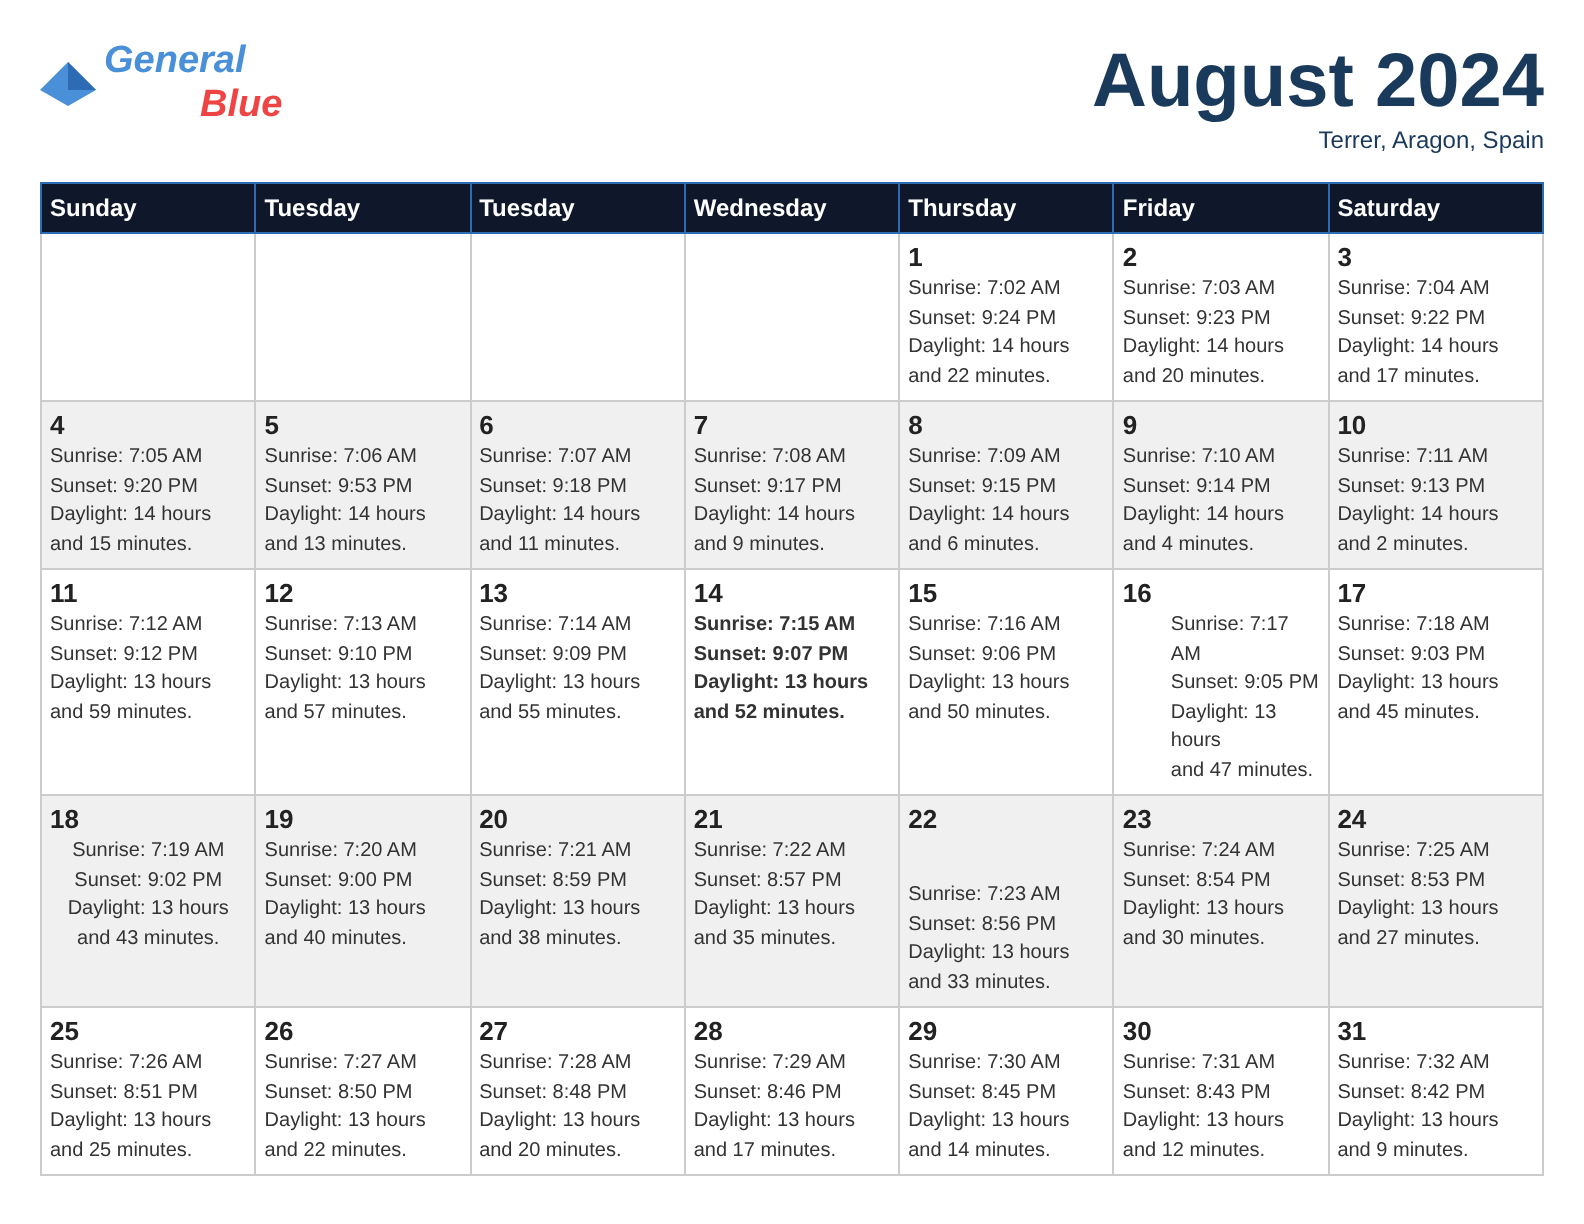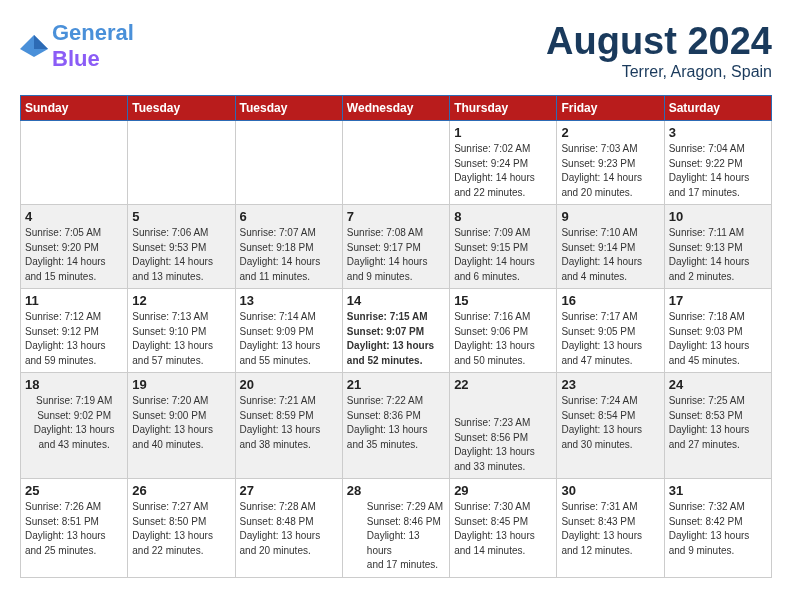--- a/index.html
+++ b/index.html
@@ -18,50 +18,51 @@
       justify-content: space-between;
       align-items: flex-start;
       margin-bottom: 14px;
     }
     .logo {
       display: flex;
       align-items: center;
       gap: 4px;
     }
     .logo-text {
-      font-size: 22px;
+      font-size: 19px;
       font-weight: bold;
       color: #1a3a5c;
+      font-style: italic;
     }
     .logo-text span {
       color: #4a90d9;
     }
     .logo-icon {
       width: 28px;
       height: 22px;
     }
     .title-block {
       text-align: right;
     }
     .title-block .month-year {
       font-size: 38px;
       color: #1a3a5c;
       font-weight: bold;
     }
     .title-block .location {
-      font-size: 16px;
+      font-size: 12px;
       color: #1a3a5c;
     }
     .calendar {
       width: 100%;
       border-collapse: collapse;
       font-size: 10.5px;
     }
     .calendar th {
-      background: #b91c1c;
+      background: #0f172a;
       color: #fff;
       padding: 5px 4px;
       text-align: left;
       font-size: 12px;
       font-weight: bold;
       border: 1px solid #2d6bb5;
     }
     .calendar td {
       border: 1px solid #ccc;
       vertical-align: top;
@@ -96,21 +97,21 @@
     <div class="logo">
       <svg class="logo-icon" viewBox="0 0 28 22" fill="none" xmlns="http://www.w3.org/2000/svg">
         <polygon points="14,0 28,14 14,22 0,14" fill="#4a90d9"></polygon>
         <polygon points="14,0 28,14 14,14" fill="#2d6bb5"></polygon>
       </svg>
       <div>
         <div class="logo-text">
           <span>General</span>
         </div>
         <div class="logo-text">
-          <span style="color:#8b5cf6;">Blue</span>
+          <span style="color:#ef4444;margin-left:48px;">Blue</span>
         </div>
       </div>
     </div>
     <div class="title-block">
       <div class="month-year">August 2024</div>
       <div class="location">Terrer, Aragon, Spain</div>
     </div>
   </div>
 
   <table class="calendar">
@@ -235,21 +236,21 @@
           </td>
           <td>
             <div class="day-num">15</div>
             <div class="day-info" style="white-space: pre-line;">Sunrise: 7:16 AM
 Sunset: 9:06 PM
 Daylight: 13 hours
 and 50 minutes.</div>
           </td>
           <td>
             <div class="day-num">16</div>
-            <div class="day-info" style="white-space: pre-line;">Sunrise: 7:17 AM
+            <div class="day-info" style="white-space: pre-line; margin-left: 24px;">Sunrise: 7:17 AM
 Sunset: 9:05 PM
 Daylight: 13 hours
 and 47 minutes.</div>
           </td>
           <td>
             <div class="day-num">17</div>
             <div class="day-info" style="white-space: pre-line;">Sunrise: 7:18 AM
 Sunset: 9:03 PM
 Daylight: 13 hours
 and 45 minutes.</div>
@@ -273,21 +274,21 @@
           <td class="alt-row">
             <div class="day-num">20</div>
             <div class="day-info" style="white-space: pre-line;">Sunrise: 7:21 AM
 Sunset: 8:59 PM
 Daylight: 13 hours
 and 38 minutes.</div>
           </td>
           <td class="alt-row">
             <div class="day-num">21</div>
             <div class="day-info" style="white-space: pre-line;">Sunrise: 7:22 AM
-Sunset: 8:36 PM
+Sunset: 8:57 PM
 Daylight: 13 hours
 and 35 minutes.</div>
           </td>
           <td class="alt-row">
             <div class="day-num">22</div>
             <div class="day-info" style="white-space: pre-line; margin-top: 24px;">Sunrise: 7:23 AM
 Sunset: 8:56 PM
 Daylight: 13 hours
 and 33 minutes.</div>
           </td>
@@ -323,21 +324,21 @@
           </td>
           <td>
             <div class="day-num">27</div>
             <div class="day-info" style="white-space: pre-line;">Sunrise: 7:28 AM
 Sunset: 8:48 PM
 Daylight: 13 hours
 and 20 minutes.</div>
           </td>
           <td>
             <div class="day-num">28</div>
-            <div class="day-info" style="white-space: pre-line; margin-left: 20px;">Sunrise: 7:29 AM
+            <div class="day-info" style="white-space: pre-line;">Sunrise: 7:29 AM
 Sunset: 8:46 PM
 Daylight: 13 hours
 and 17 minutes.</div>
           </td>
           <td>
             <div class="day-num">29</div>
             <div class="day-info" style="white-space: pre-line;">Sunrise: 7:30 AM
 Sunset: 8:45 PM
 Daylight: 13 hours
 and 14 minutes.</div>

